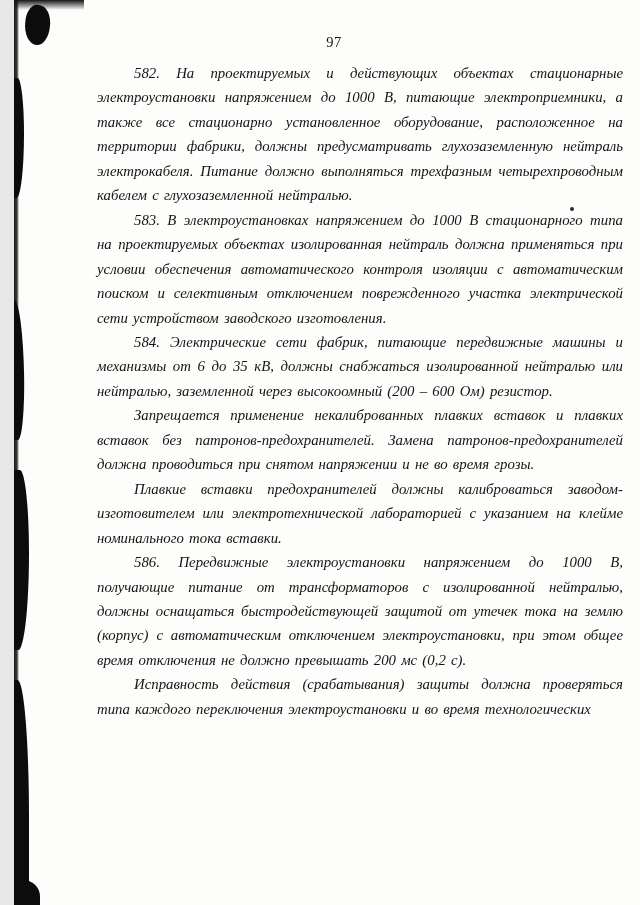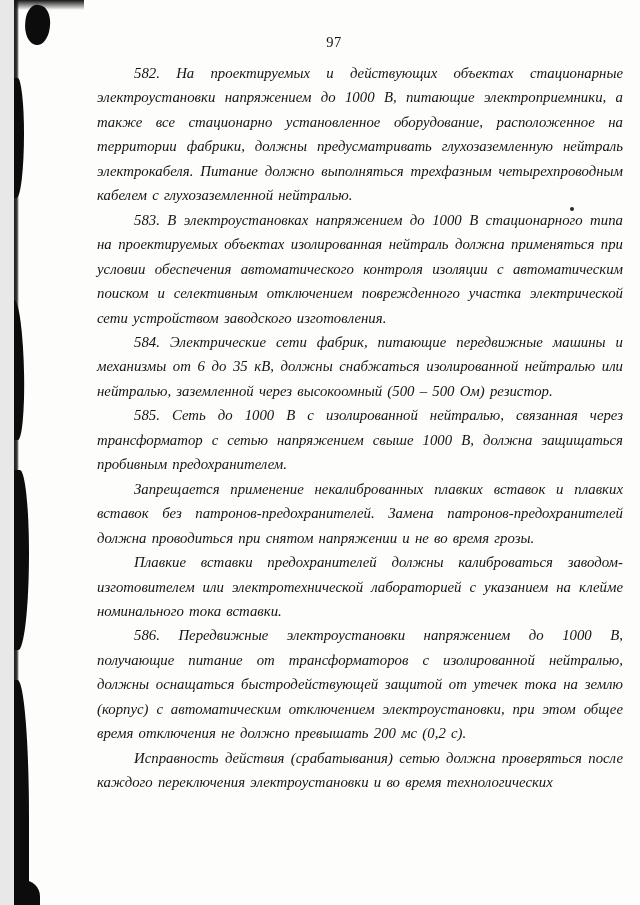--- a/index.html
+++ b/index.html
@@ -101,21 +101,20 @@
   <div class="artifact art-blob-3"></div>
   <div class="artifact art-blob-4"></div>
   <div class="artifact art-corner-bottom"></div>
   <div class="artifact art-dot-1"></div>
 
   <div class="page-number">97</div>
 
   <div class="doc-body">
     <p>582. На проектируемых и действующих объектах стационарные электроустановки напряжением до 1000 В, питающие электроприемники, а также все стационарно установленное оборудование, расположенное на территории фабрики, должны предусматривать глухозаземленную нейтраль электрокабеля. Питание должно выполняться трехфазным четырехпроводным кабелем с глухозаземленной нейтралью.</p>
     <p>583. В электроустановках напряжением до 1000 В стационарного типа на проектируемых объектах изолированная нейтраль должна применяться при условии обеспечения автоматического контроля изоляции с автоматическим поиском и селективным отключением поврежденного участка электрической сети устройством заводского изготовления.</p>
-    <p>584. Электрические сети фабрик, питающие передвижные машины и механизмы от 6 до 35 кВ, должны снабжаться изолированной нейтралью или нейтралью, заземленной через высокоомный (500 – 500 Ом) резистор.</p>
-    <p>585. Сеть до 1000 В с изолированной нейтралью, связанная через трансформатор с сетью напряжением свыше 1000 В, должна защищаться пробивным предохранителем.</p>
+    <p>584. Электрические сети фабрик, питающие передвижные машины и механизмы от 6 до 35 кВ, должны снабжаться изолированной нейтралью или нейтралью, заземленной через высокоомный (200 – 600 Ом) резистор.</p>
     <p>Запрещается применение некалиброванных плавких вставок и плавких вставок без патронов-предохранителей. Замена патронов-предохранителей должна проводиться при снятом напряжении и не во время грозы.</p>
     <p>Плавкие вставки предохранителей должны калиброваться заводом-изготовителем или электротехнической лабораторией с указанием на клейме номинального тока вставки.</p>
     <p>586. Передвижные электроустановки напряжением до 1000 В, получающие питание от трансформаторов с изолированной нейтралью, должны оснащаться быстродействующей защитой от утечек тока на землю (корпус) с автоматическим отключением электроустановки, при этом общее время отключения не должно превышать 200 мс (0,2 с).</p>
-    <p>Исправность действия (срабатывания) сетью должна проверяться после каждого переключения электроустановки и во время технологических</p>
+    <p>Исправность действия (срабатывания) защиты должна проверяться типа каждого переключения электроустановки и во время технологических</p>
   </div>
 
 </div>
 
 </body></html>

